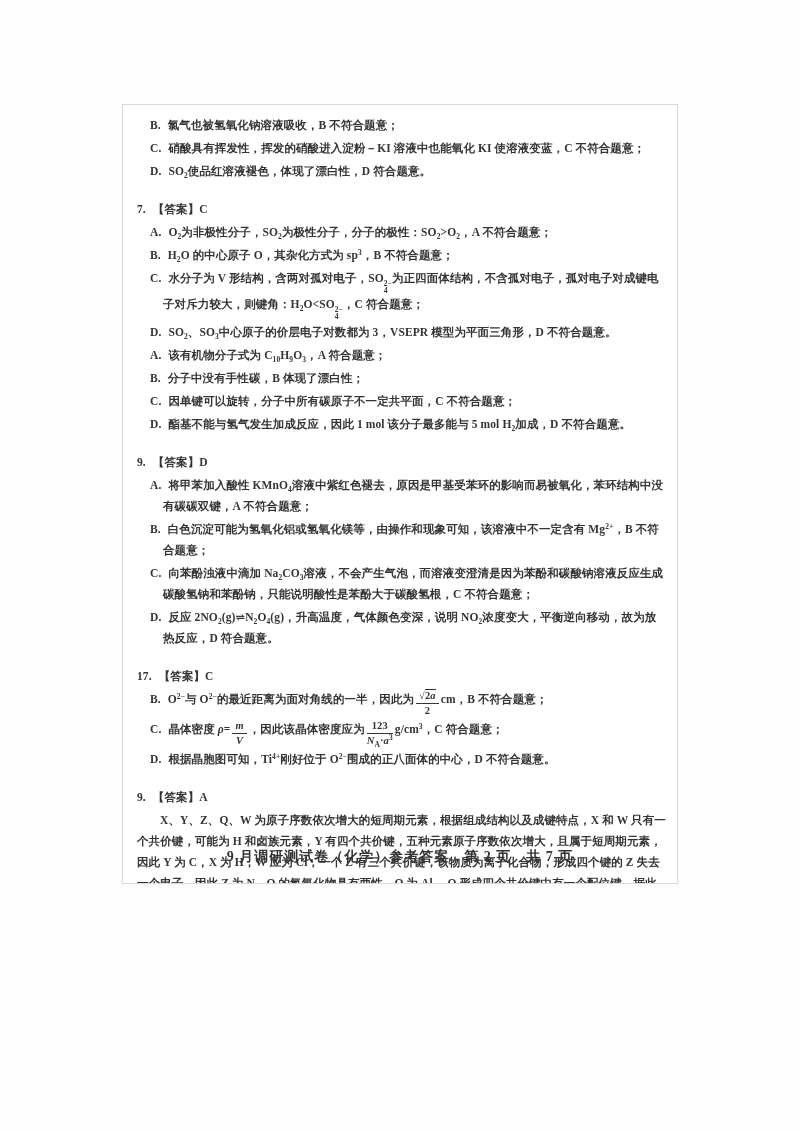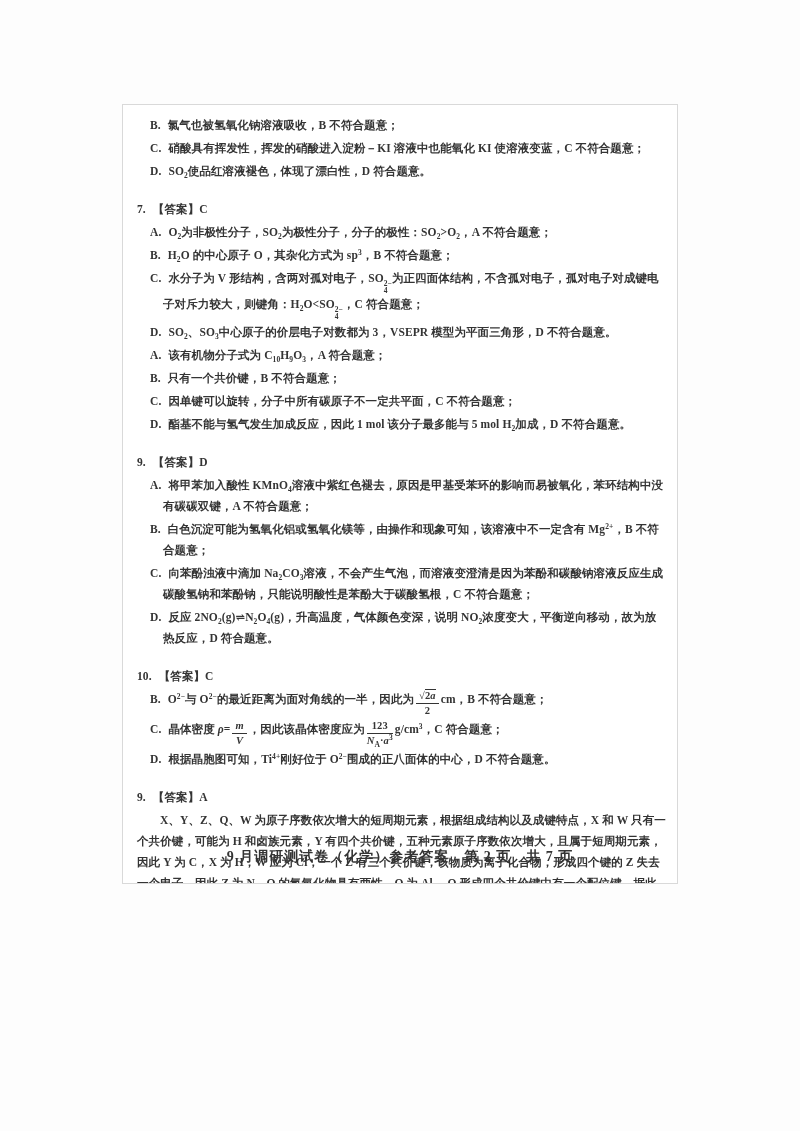--- a/index.html
+++ b/index.html
@@ -85,33 +85,33 @@
                 <span>2−</span>
                 <span>4</span>
               </span>为正四面体结构，不含孤对电子，孤对电子对成键电子对斥力较大，则键角：H<sub>2</sub>O&lt;SO<span class="stack">
                 <span>2−</span>
                 <span>4</span>
               </span>，C 符合题意；</span></div>
           <div class="option"><span class="opt-label">D.</span><span class="opt-text">SO<sub>2</sub>、SO<sub>3</sub>中心原子的价层电子对数都为 3，VSEPR 模型为平面三角形，D 不符合题意。</span></div>
         </div>
         <div class="item">
           <div class="option"><span class="opt-label">A.</span><span class="opt-text">该有机物分子式为 C<sub>10</sub>H<sub>9</sub>O<sub>3</sub>，A 符合题意；</span></div>
-          <div class="option"><span class="opt-label">B.</span><span class="opt-text">只有一个共价键，B 不符合题意；</span></div>
+          <div class="option"><span class="opt-label">B.</span><span class="opt-text">分子中没有手性碳，B 体现了漂白性；</span></div>
           <div class="option"><span class="opt-label">C.</span><span class="opt-text">因单键可以旋转，分子中所有碳原子不一定共平面，C 不符合题意；</span></div>
           <div class="option"><span class="opt-label">D.</span><span class="opt-text">酯基不能与氢气发生加成反应，因此 1 mol 该分子最多能与 5 mol H<sub>2</sub>加成，D 不符合题意。</span></div>
         </div>
         <div class="item">
           <div class="answer-line"><span class="q-num">9.</span><span class="q-ans">【答案】D</span></div>
           <div class="option"><span class="opt-label">A.</span><span class="opt-text">将甲苯加入酸性 KMnO<sub>4</sub>溶液中紫红色褪去，原因是甲基受苯环的影响而易被氧化，苯环结构中没有碳碳双键，A 不符合题意；</span></div>
           <div class="option"><span class="opt-label">B.</span><span class="opt-text">白色沉淀可能为氢氧化铝或氢氧化镁等，由操作和现象可知，该溶液中不一定含有 Mg<sup>2+</sup>，B 不符合题意；</span></div>
           <div class="option"><span class="opt-label">C.</span><span class="opt-text">向苯酚浊液中滴加 Na<sub>2</sub>CO<sub>3</sub>溶液，不会产生气泡，而溶液变澄清是因为苯酚和碳酸钠溶液反应生成碳酸氢钠和苯酚钠，只能说明酸性是苯酚大于碳酸氢根，C 不符合题意；</span></div>
           <div class="option"><span class="opt-label">D.</span><span class="opt-text">反应 2NO<sub>2</sub>(g)⇌N<sub>2</sub>O<sub>4</sub>(g)，升高温度，气体颜色变深，说明 NO<sub>2</sub>浓度变大，平衡逆向移动，故为放热反应，D 符合题意。</span></div>
         </div>
         <div class="item">
-          <div class="answer-line"><span class="q-num">10.</span><span class="q-ans">【答案】C</span></div>
+          <div class="answer-line"><span class="q-num">17.</span><span class="q-ans">【答案】C</span></div>
           <div class="option"><span class="opt-label">B.</span><span class="opt-text">O<sup>2−</sup>与 O<sup>2−</sup>的最近距离为面对角线的一半，因此为<span class="frac"><span class="num"><span class="sqrt"><span class="radical">√</span><span class="radicand">2<i>a</i></span></span></span><span class="den">2</span></span>cm，B 不符合题意；</span></div>
           <div class="option"><span class="opt-label">C.</span><span class="opt-text">晶体密度 <i>ρ</i>=<span class="frac"><span class="num"><i>m</i></span><span class="den"><i>V</i></span></span>，因此该晶体密度应为<span class="frac"><span class="num">123</span><span class="den"><i>N</i><sub>A</sub>·<i>a</i><sup>3</sup></span></span>g/cm<sup>3</sup>，C 符合题意；</span></div>
           <div class="option"><span class="opt-label">D.</span><span class="opt-text">根据晶胞图可知，Ti<sup>4+</sup>刚好位于 O<sup>2−</sup>围成的正八面体的中心，D 不符合题意。</span></div>
         </div>
         <div class="item">
           <div class="answer-line"><span class="q-num">9.</span><span class="q-ans">【答案】A</span></div>
           <div class="paragraph">X、Y、Z、Q、W 为原子序数依次增大的短周期元素，根据组成结构以及成键特点，X 和 W 只有一个共价键，可能为 H 和卤族元素，Y 有四个共价键，五种元素原子序数依次增大，且属于短周期元素，因此 Y 为 C，X 为 H，W 应为 Cl，一个 Z 有三个共价键，该物质为离子化合物，形成四个键的 Z 失去一个电子，因此 Z 为 N，Q 的氢氧化物具有两性，Q 为 Al ，Q 形成四个共价键中有一个配位键，据此分析解题。</div>
         </div>
       </div>
     <div class="footer">

